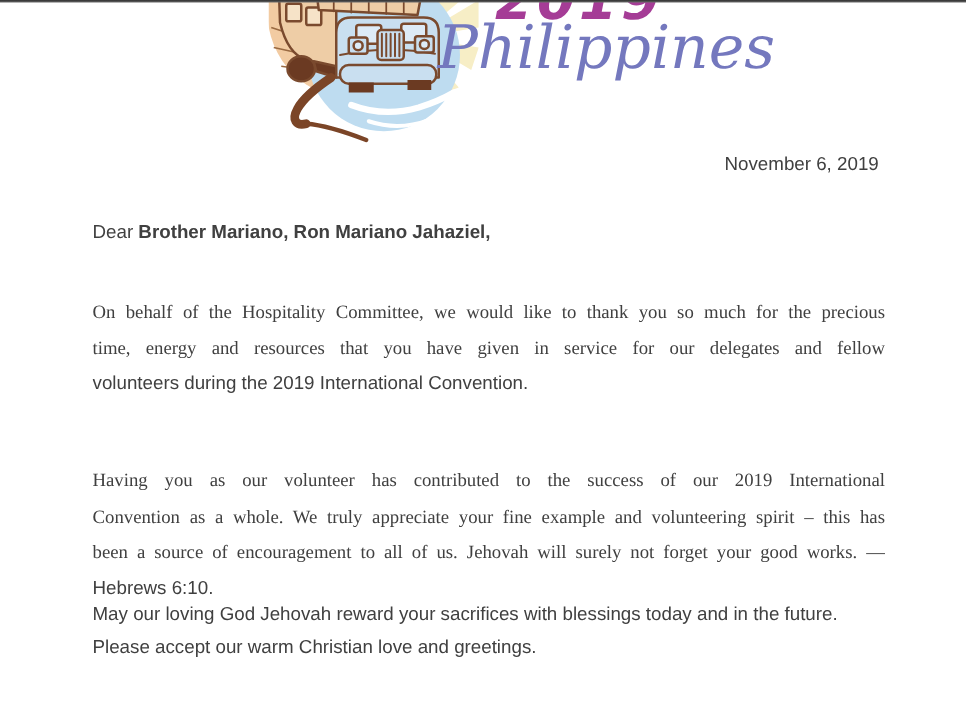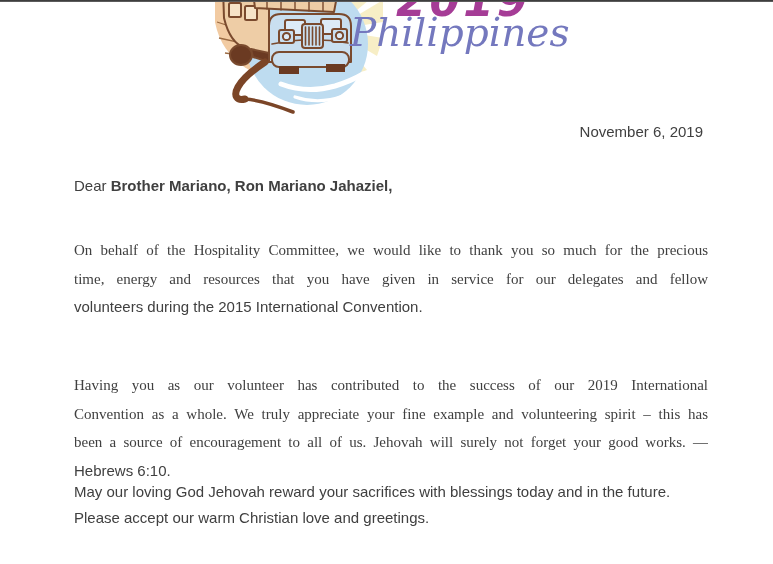--- a/index.html
+++ b/index.html
@@ -16,21 +16,21 @@
   #jeepney-svg{position:absolute;left:215px;top:0;}
   #logo-year{
     position:absolute;left:396px;top:-21px;width:92px;
     font-family:"DejaVu Sans",sans-serif;font-weight:bold;font-style:italic;
     font-size:44px;line-height:1;text-align:center;letter-spacing:3px;
     color:#a53c96;z-index:5;
   }
   #logo-country{
     position:absolute;left:350px;top:10px;width:220px;
     font-family:"DejaVu Serif",serif;font-style:italic;
-    font-size:39px;line-height:1.2;color:#7478be;z-index:5;
+    font-size:48px;line-height:1.2;color:#7478be;z-index:5;
   }
   
   .abs{position:absolute;}
   .body-text{
     left:74px;width:634px;font-size:15px;line-height:28.5px;color:#404040;
   }
   #date-line{top:118px;text-align:right;width:629px;}
   #salutation{top:171.5px;white-space:nowrap;}
   #salutation b{font-weight:bold;}
   #para-1{top:236px;}
@@ -106,21 +106,21 @@
     <div id="logo-country">Philippines</div>
   </div>
 
   <div id="date-line" class="abs body-text">November 6, 2019</div>
 
   <div id="salutation" class="abs body-text"><span>Dear </span><b>Brother Mariano, Ron Mariano Jahaziel,</b></div>
 
   <div id="para-1" class="abs body-text">
       <div class="line just">On behalf of the Hospitality Committee, we would like to thank you so much for the precious</div>
       <div class="line just">time, energy and resources that you have given in service for our delegates and fellow</div>
-      <div class="line">volunteers during the 2015 International Convention.</div>
+      <div class="line">volunteers during the 2019 International Convention.</div>
     </div>
 
   <div id="para-2" class="abs body-text">
       <div class="line just">Having you as our volunteer has contributed to the success of our 2019 International</div>
       <div class="line just">Convention as a whole. We truly appreciate your fine example and volunteering spirit – this has</div>
       <div class="line just">been a source of encouragement to all of us. Jehovah will surely not forget your good works. —</div>
       <div class="line">Hebrews 6:10.</div>
     </div>
 
   <div id="para-3" class="abs body-text">

